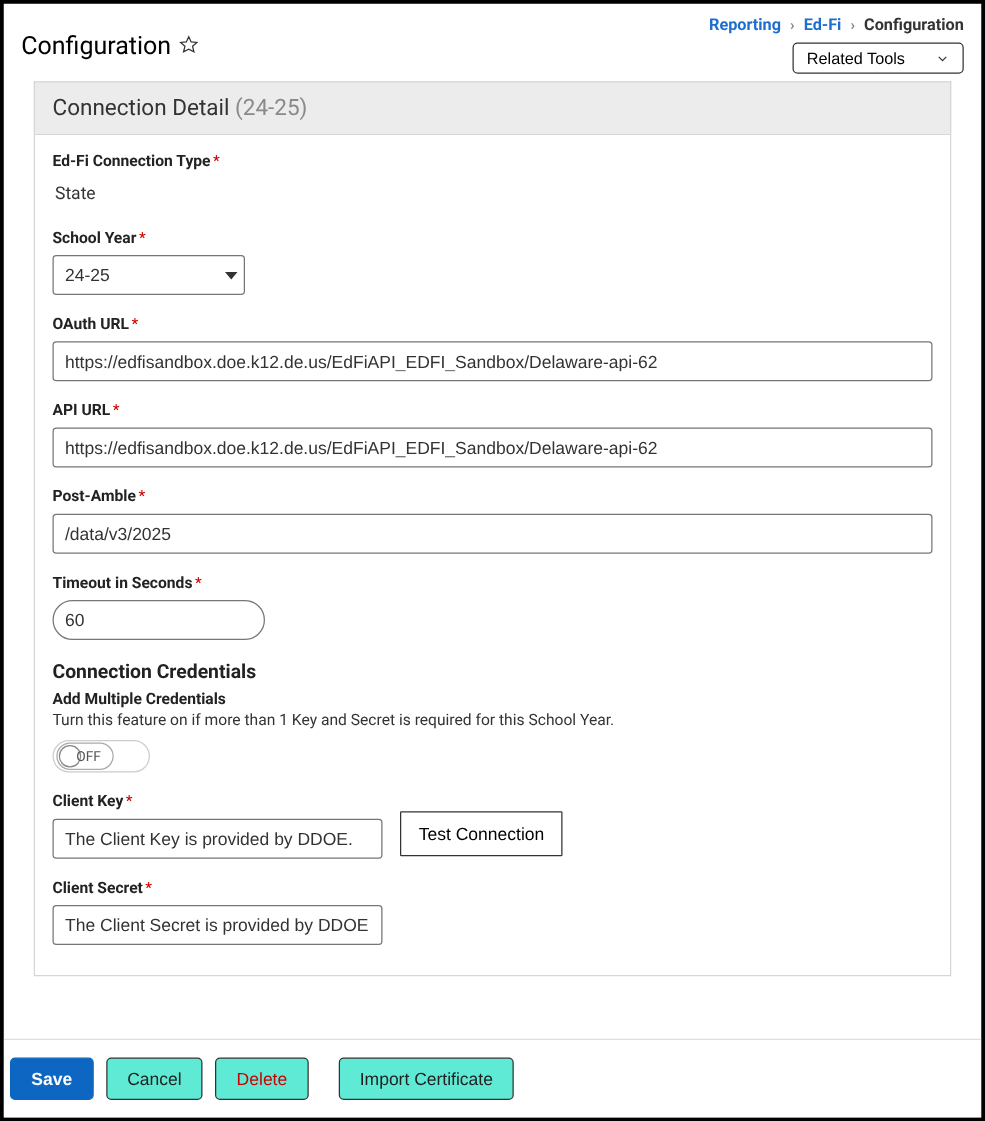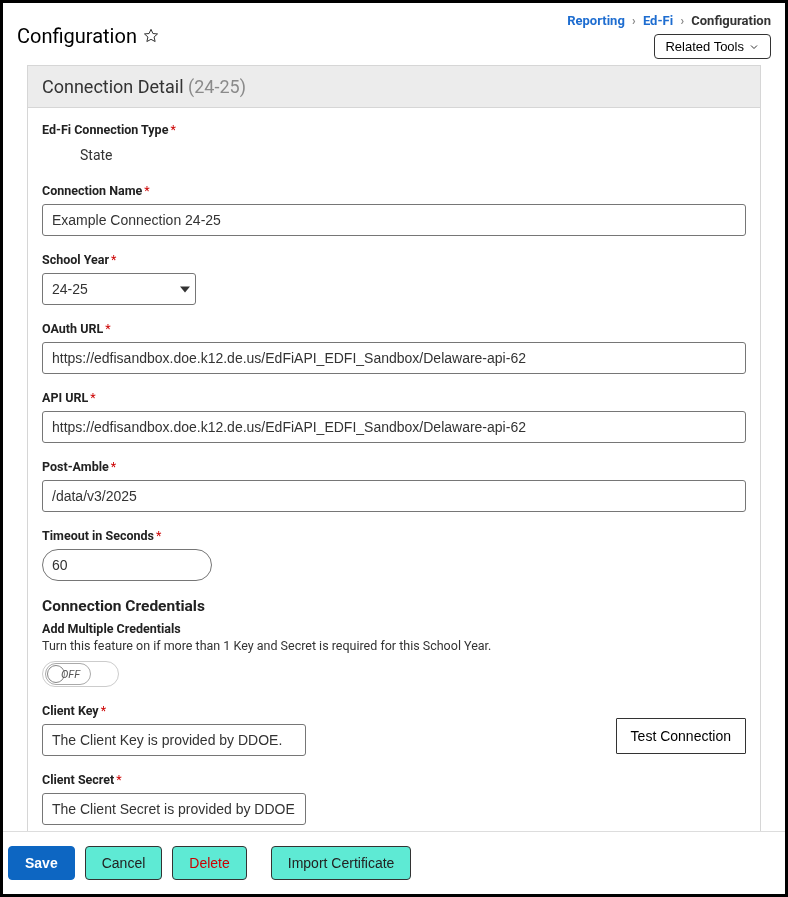--- a/index.html
+++ b/index.html
@@ -21,38 +21,38 @@
 .title-wrap { display: flex; align-items: center; gap: 6px; }
 .page-title { font-size: 20px; font-weight: 400; color: #000; }
 .star-icon svg { width: 16px; height: 16px; stroke: #333; fill: none; display:block; }
 .header-right { display:flex; flex-direction:column; align-items:flex-end; gap:6px; }
 .breadcrumb { font-size: 13px; font-weight: bold; }
 .breadcrumb a { color: #1e6dd0; text-decoration: none; cursor: pointer; }
 .breadcrumb .sep { color: #888; margin: 0 4px; font-size: 12px; }
 .breadcrumb .cur { color: #333; }
 .related-btn {
   background:#fff; border:1px solid #333; border-radius:4px;
-  padding:4px 10px; font-size:13px; display:flex; align-items:center; gap:4px;
+  padding:4px 10px; font-size:13px; display:flex; align-items:center; gap:24px;
   cursor:pointer;
 }
 .chev-down svg { width:12px; height:12px; stroke:#333; fill:none; display:block; }
 .panel-wrap { padding: 0 24px; }
 .panel-header {
   background:#ececec; border:1px solid #d6d6d6; border-bottom:none;
   padding:10px 14px; font-size:18px; color:#333;
 }
 .panel-header .year { color:#8a8a8a; }
 .panel-body {
   background:#fff; border:1px solid #d6d6d6; border-top:1px solid #d6d6d6;
   padding:14px 14px 24px;
 }
 .field { margin-bottom: 16px; }
 .label { font-size:12.5px; font-weight:700; color:#222; display:block; margin-bottom:6px; }
 .req { color:#c00; font-weight:400; margin-left:2px; }
-.static-val { font-size:14px; color:#333; padding:4px 2px;margin-left:36px; }
+.static-val { font-size:14px; color:#333; padding:4px 2px; }
 .inp {
   width:100%; font-size:14px; padding:7px 9px; border:1px solid #767676;
   border-radius:3px; background:#fff; color:#333;
 }
 .inp.narrow { width:170px;border-radius:16px; }
 .select-wrap {
   position:relative; width:154px;
 }
 .select-wrap .inp { padding-right:28px; }
 .select-caret {
@@ -65,24 +65,24 @@
 .sub-desc { font-size:12.5px; color:#333; margin-bottom:8px; }
 .toggle-row { display:flex; align-items:center; gap:10px; margin-bottom:16px; }
 .toggle {
   width:46px; height:22px; border:1px solid #888; border-radius:12px;
   position:relative; background:#fff; cursor:pointer;
 }
 .toggle-knob {
   width:18px; height:18px; border-radius:50%; border:1px solid #888;
   background:#fff; position:absolute; left:1px; top:1px;
 }
-.toggle-state { font-size:11px; color:#555; position:relative; left:-30px;font-style:italic; }
+.toggle-state { font-size:11px; color:#555; position:relative; left:-30px; }
 .toggle-box { display:flex; align-items:center; border:1px solid #ccc; border-radius:14px; padding:1px 8px 1px 2px; }
 .toggle-box .toggle { border:1px solid #aaa; }
-.cred-row { display:flex; justify-content:space-between; align-items:flex-end; }
+.cred-row { display:flex; align-items:flex-end; gap:14px; }
 .cred-left { flex:0 0 264px; }
 .test-btn {
   background:#fff; border:1px solid #333; border-radius:1px;
   padding:9px 14px; font-size:14px; cursor:pointer; white-space:nowrap;
   margin-bottom:2px;
 }
 .footer {
   position:absolute; left:0; right:0; bottom:0;
   border-top:1px solid #ddd; background:#fff;
   padding:14px 5px; display:flex; gap:10px; align-items:center;
@@ -135,26 +135,20 @@
   </div>
   <div class="panel-body">
 
     <div class="field">
       <span class="label">
         <span>Ed-Fi Connection Type</span><span class="req">*</span>
       </span>
       <div class="static-val">State</div>
     </div>
 
-    <div class="field">
-      <span class="label">
-        <span>Connection Name</span><span class="req">*</span>
-      </span>
-      <input class="inp" value="Example Connection 24-25" style="">
-    </div>
 
     <div class="field">
       <span class="label">
         <span>School Year</span><span class="req">*</span>
       </span>
       <div class="select-wrap">
         <input class="inp" readonly="" value="24-25" style="">
         <span class="select-caret">
           <svg viewBox="0 0 10 10">
               <path d="M0 2 L5 8 L10 2 Z"></path>

